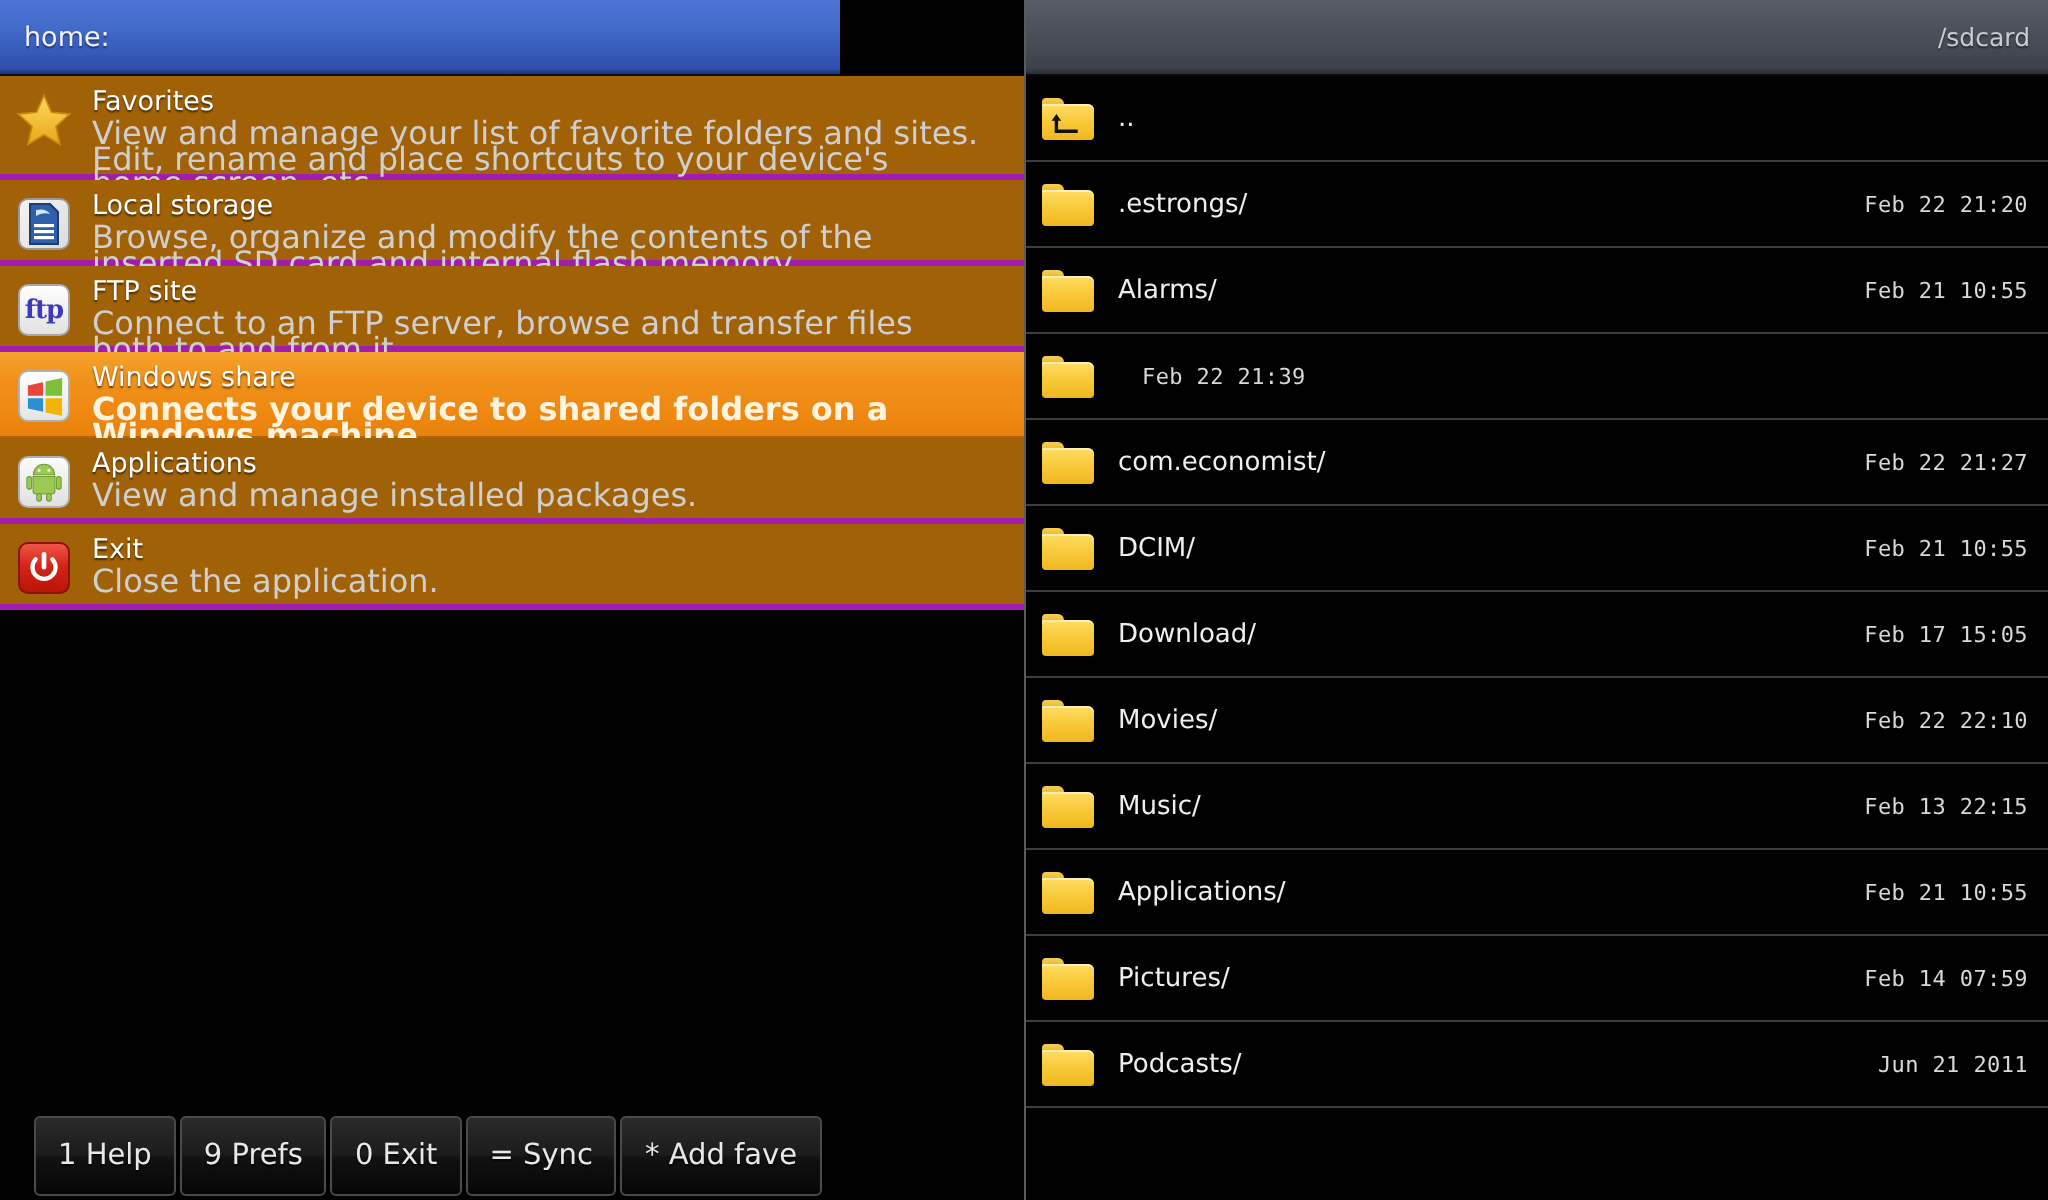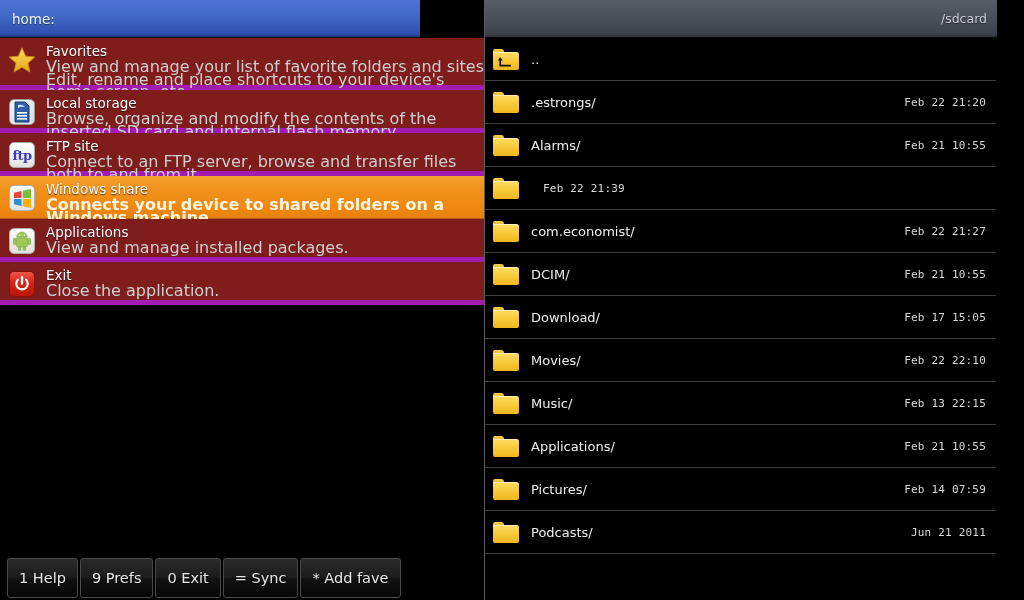--- a/index.html
+++ b/index.html
@@ -25,22 +25,22 @@
     padding-left:12px;
     color:#f2f4ff; font-size:13.5px;
     text-shadow:0 1px 1px rgba(0,0,0,.45);
   }
   #sidebar-list { width:512px; }
   .side-row {
     position:relative;
     display:flex; align-items:flex-start;
     height:43px;
     padding:6px 6px 0 8px;
-    border-bottom:5px solid #a21caf;
-    background:#7f1d1d;
+    border-bottom:3px solid #a21caf;
+    background:#a16207;
   }
   .side-row.tall { height:52px; }
   .side-row.selected {
     background:linear-gradient(to bottom,#f5a22b 0%,#f0901a 35%,#ef8912 70%,#e8820c 100%);
     border-bottom:1px solid #b7620a;
   }
   .side-ico {
     width:28px; height:28px; flex:0 0 28px;
     margin-right:10px; margin-top:2px;
     display:flex; align-items:center; justify-content:center;
@@ -53,21 +53,21 @@
   }
   .side-row.selected .side-title { color:#fffdf7; }
   .side-desc {
     color:#cfcfcf; font-size:16px; line-height:12.5px;
     padding-right:14px;
   }
   .side-row.selected .side-desc { color:#fff4e0;font-weight:bold; }
 
   
   #right-panel {
-    position:absolute; left:484px; top:0; width:512px; height:600px;
+    position:absolute; left:512px; top:0; width:512px; height:600px;
     background:#000;
     border-left:1px solid #5b5b5b;
   }
   #right-header {
     height:38px; width:512px;
     background:linear-gradient(to bottom,#585c66 0%,#4c505a 45%,#3d414a 92%,#2a2d34 100%);
     border-bottom:1px solid #0a0a0c;
     display:flex; align-items:center; justify-content:flex-end;
     padding-right:10px;
     color:#c9ccd4; font-size:12.5px;
@@ -95,21 +95,21 @@
   .file-date {
     flex:0 0 auto;
     color:#d8d8d8; font-size:11px;
     font-family:"DejaVu Sans Mono", monospace;
     letter-spacing:.2px;
     padding-left:12px;
   }
 
   
   #bottom-bar {
-    position:absolute; left:6px; bottom:0; width:512px; height:44px;
+    position:absolute; left:16px; bottom:0; width:512px; height:44px;
     background:#000;
     display:flex; align-items:center;
     padding-left:0px;
   }
   .tb-btn {
     height:40px;
     margin:0 1px;
     padding:0 11px;
     display:flex; align-items:center; justify-content:center;
     color:#e8e8e8; font-size:14.5px;

